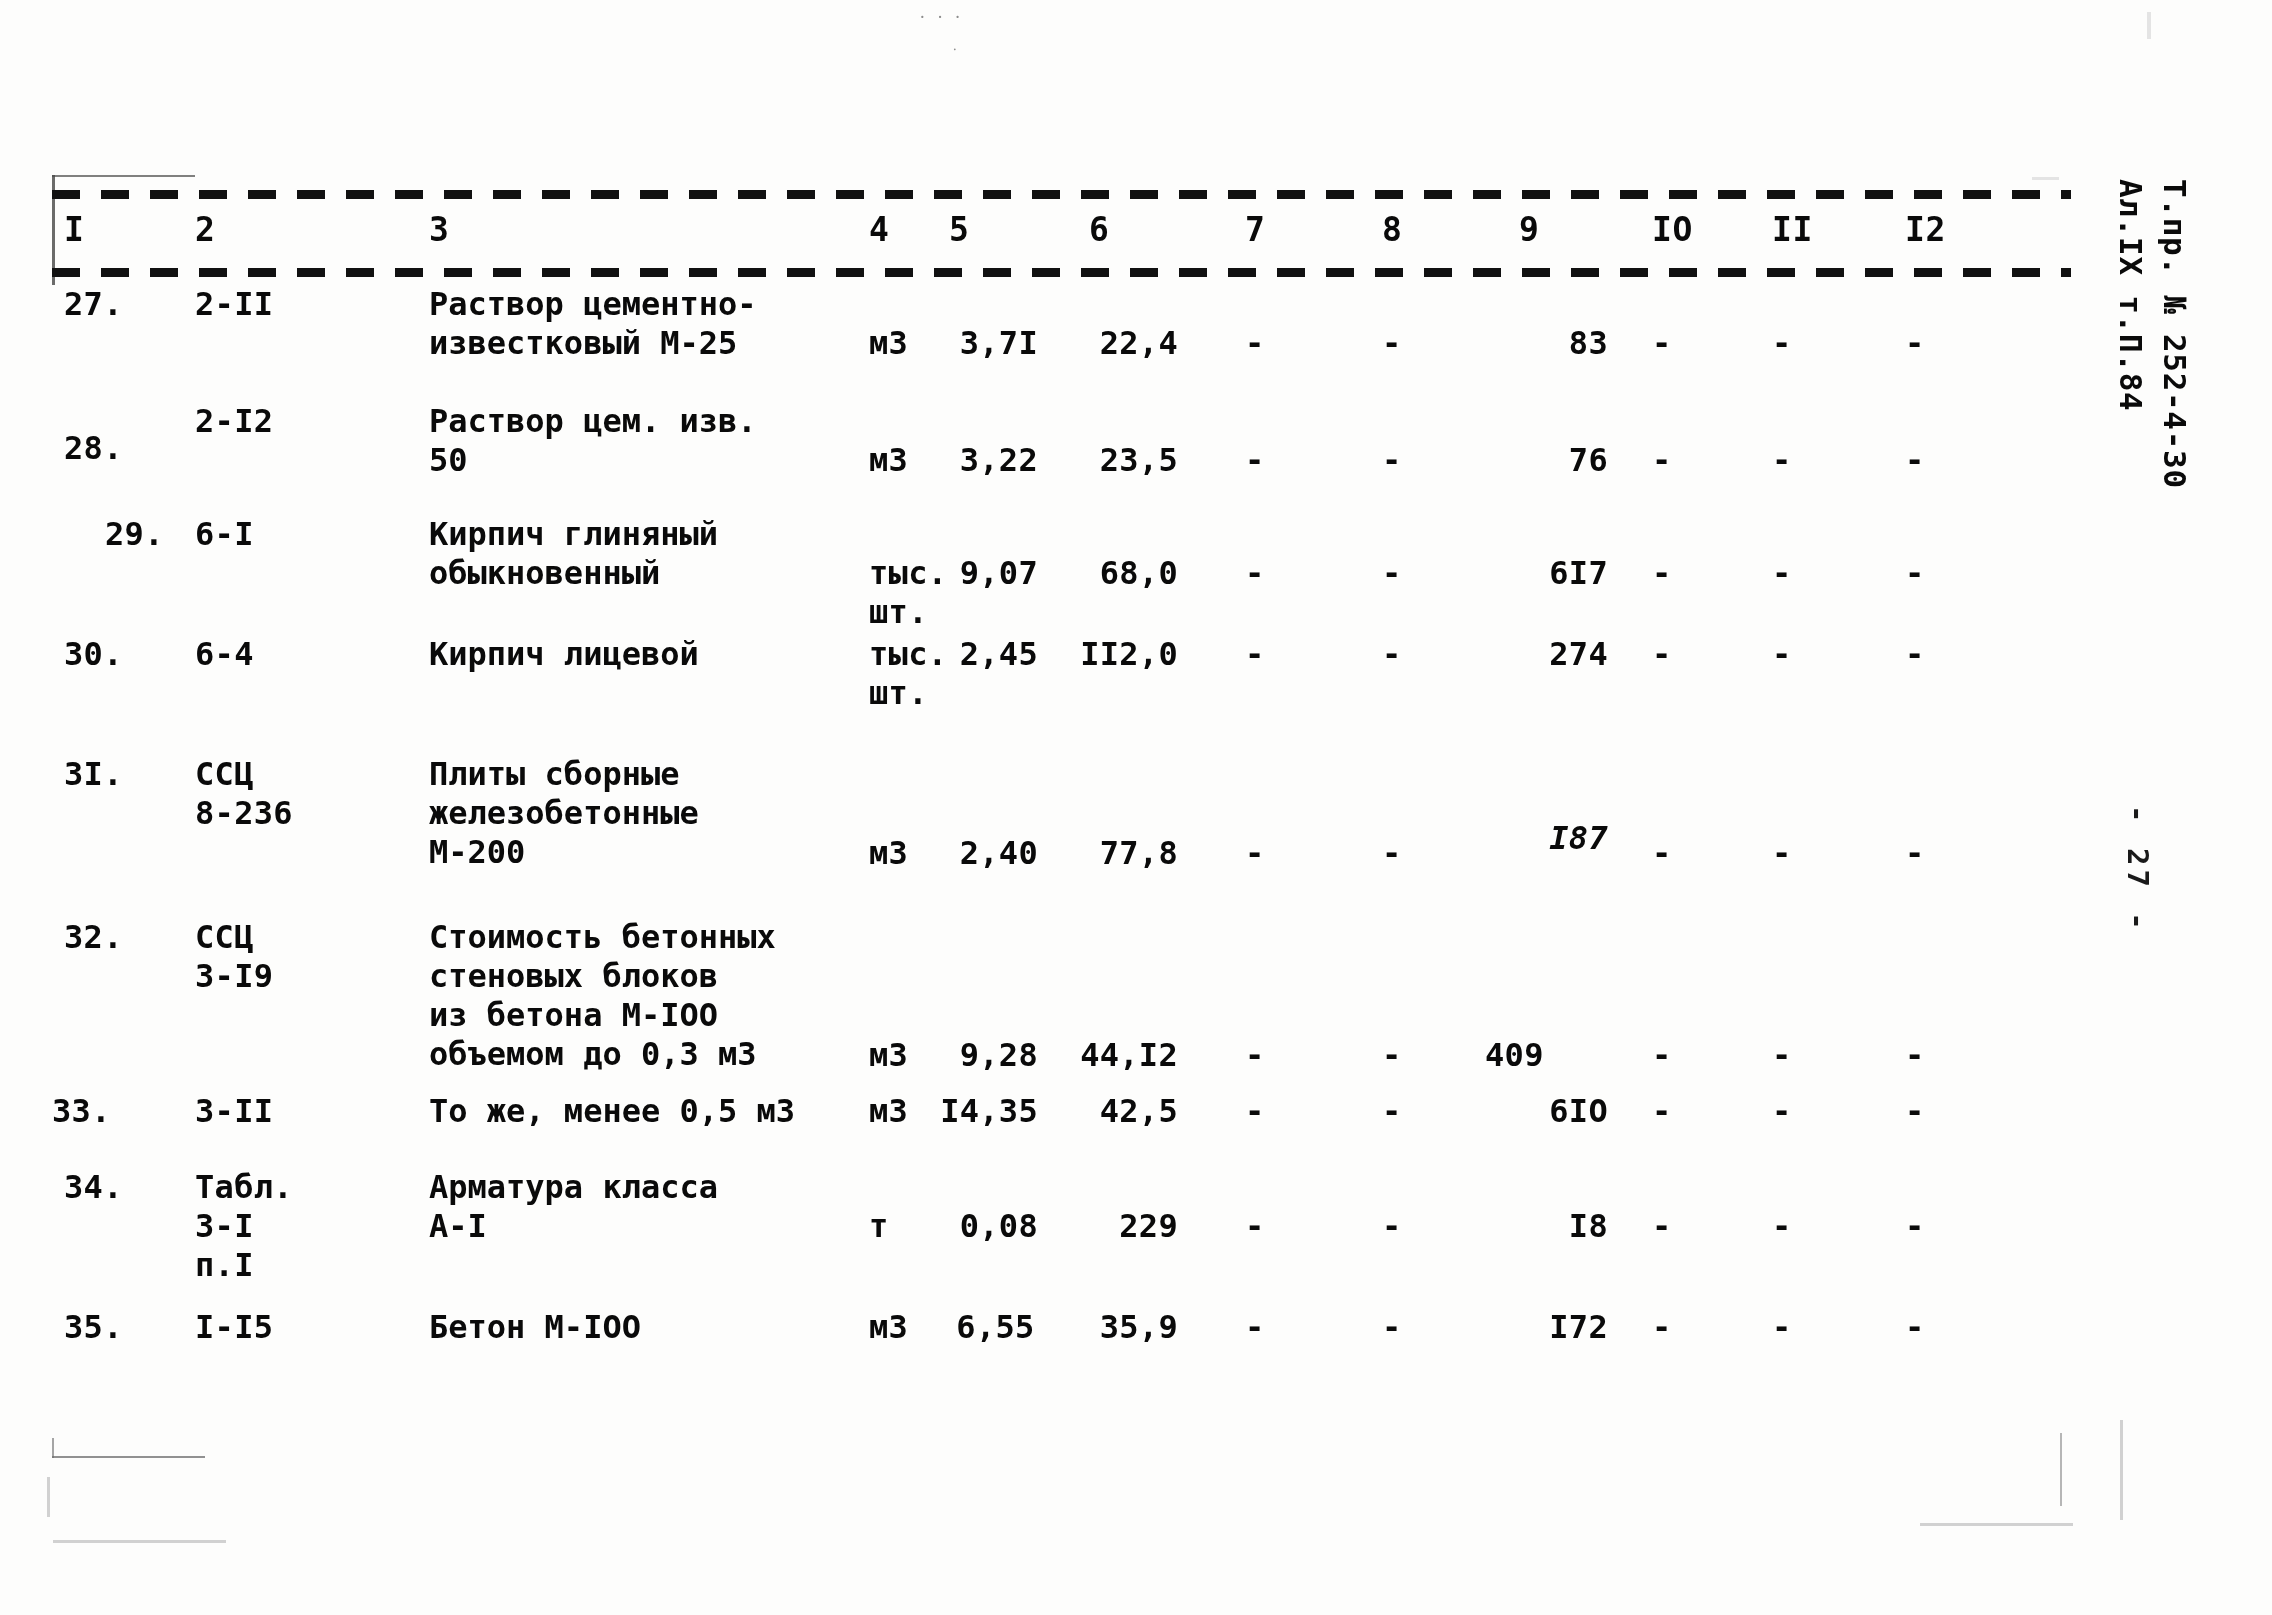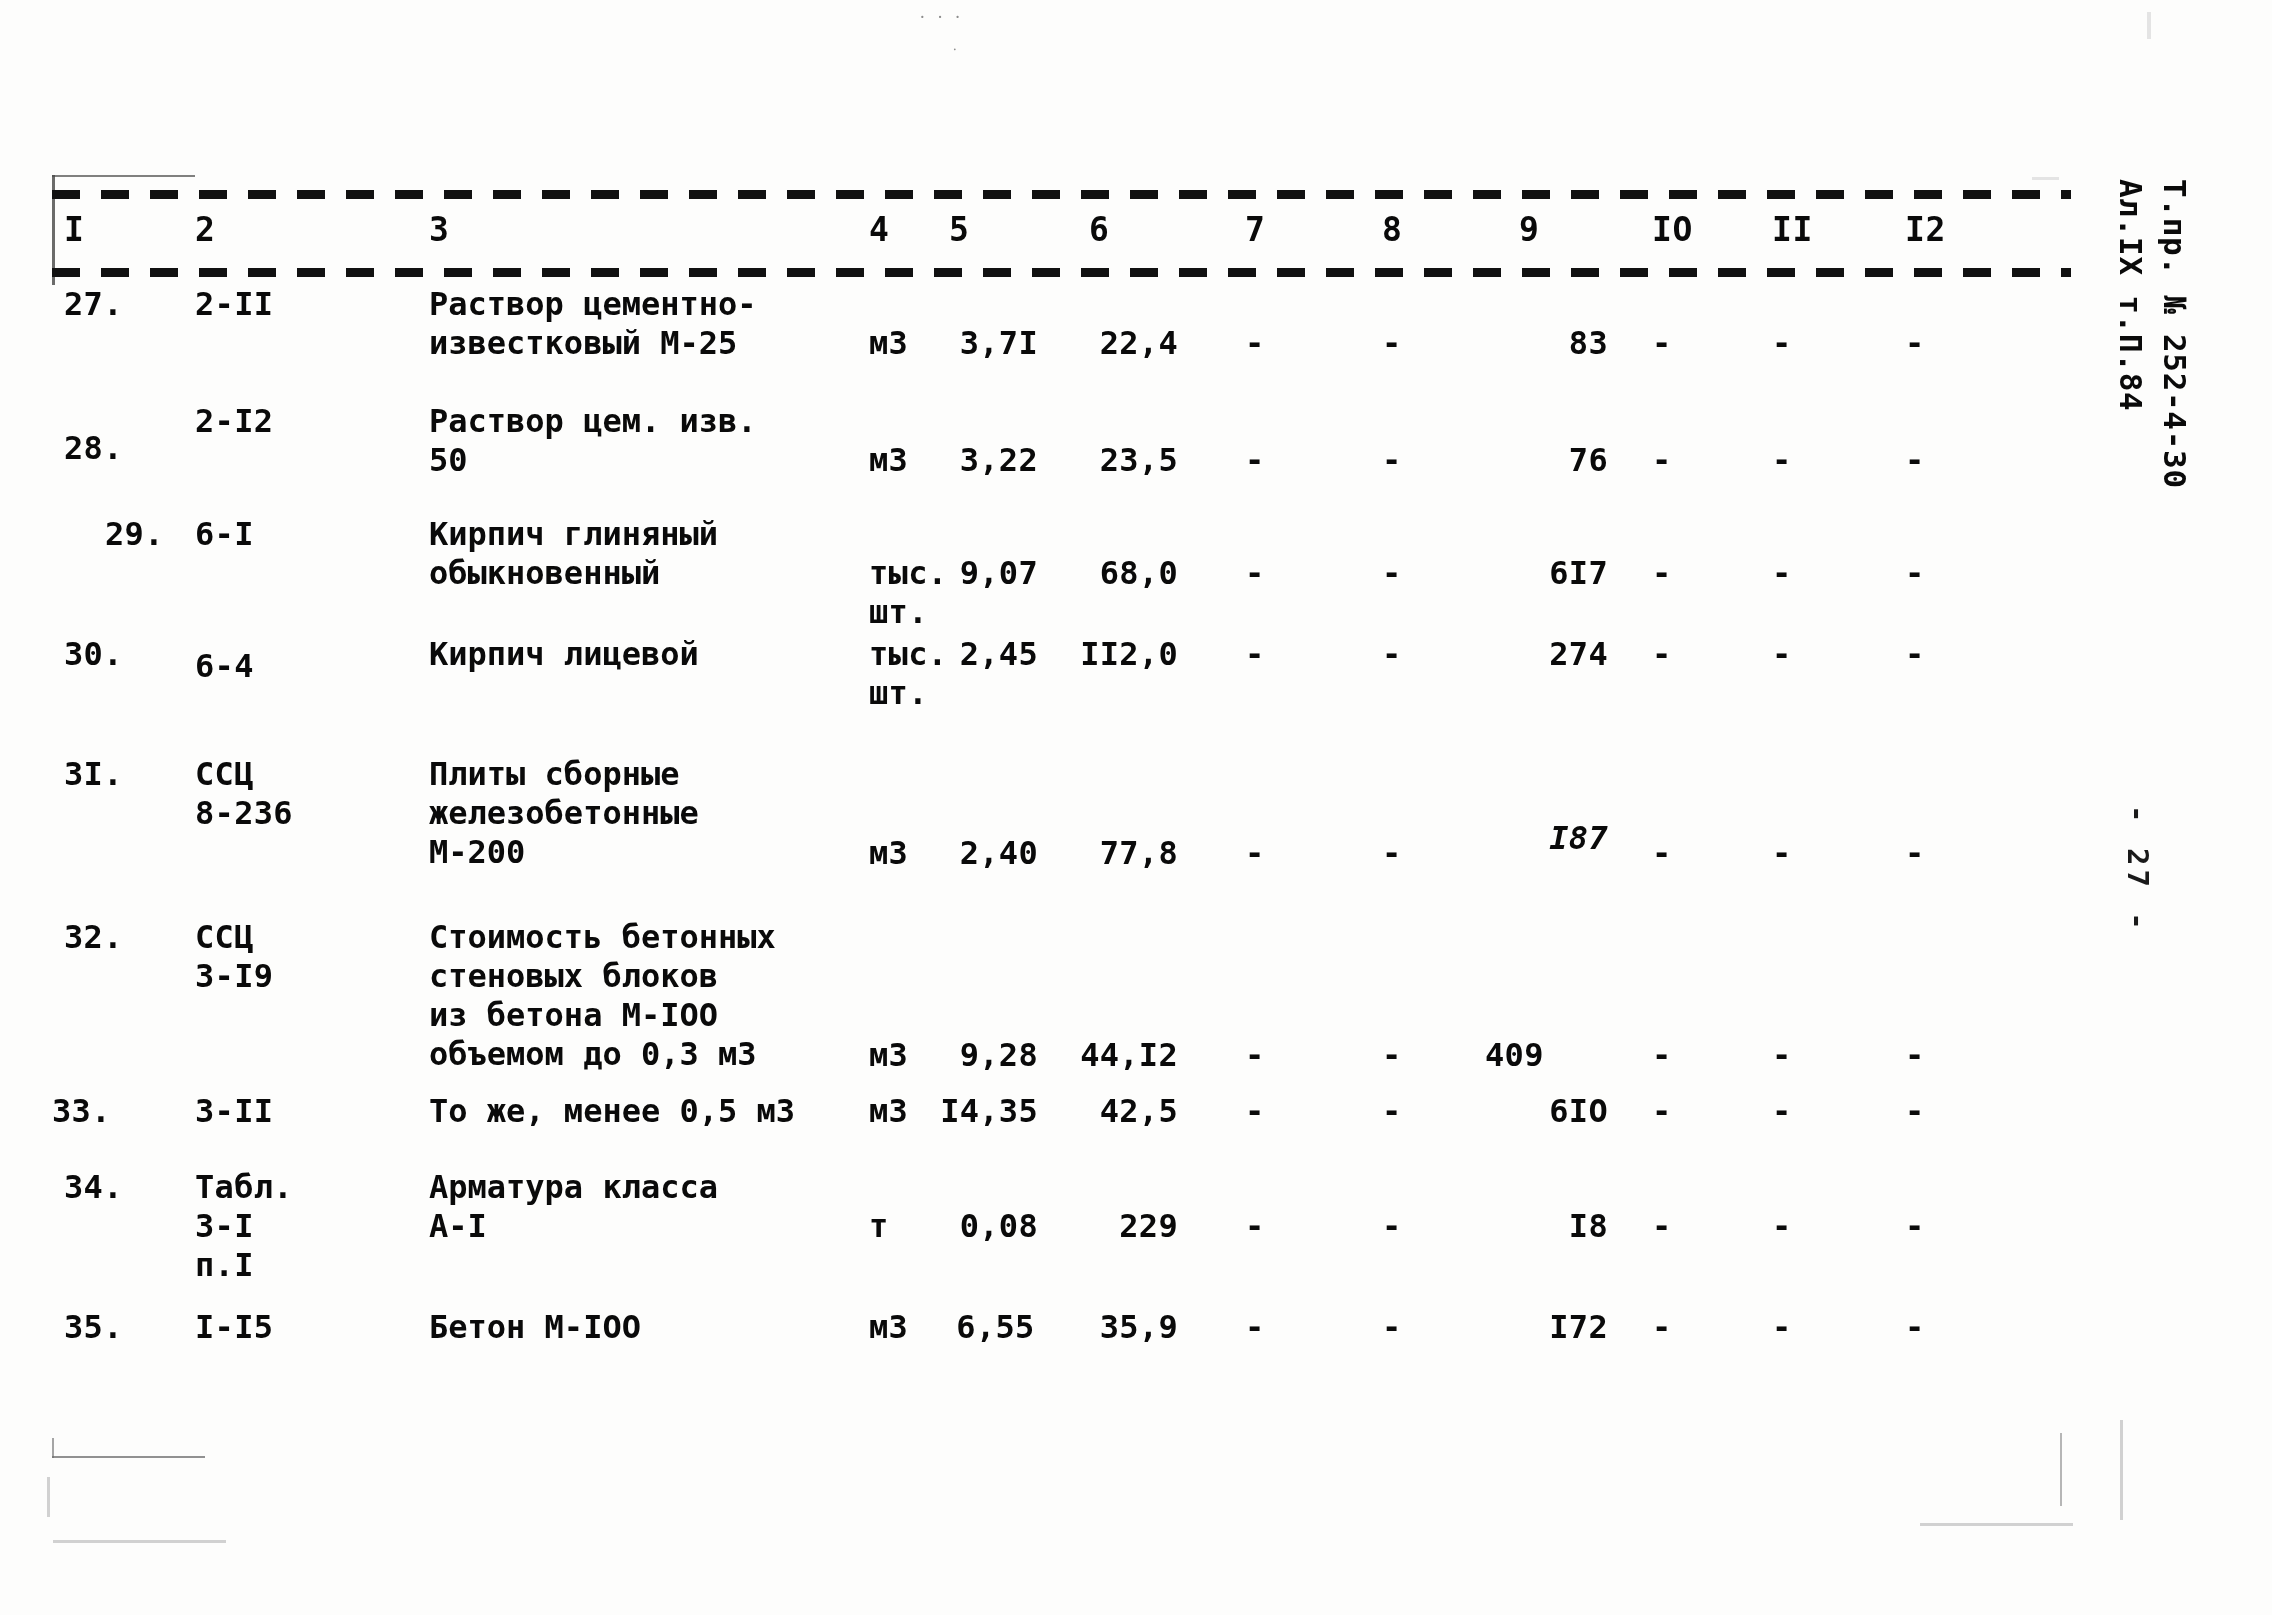--- a/index.html
+++ b/index.html
@@ -244,21 +244,21 @@
           <div class="cell num" style="left: 1003px; top: 39px; width: 123px; text-align: right;">68,0</div>
           <div class="cell dash" style="left: 1193px; top: 39px;">-</div>
           <div class="cell dash" style="left: 1330px; top: 39px;">-</div>
           <div class="cell num" style="left: 1433px; top: 39px; width: 123px; text-align: right;">6I7</div>
           <div class="cell dash" style="left: 1600px; top: 39px;">-</div>
           <div class="cell dash" style="left: 1720px; top: 39px;">-</div>
           <div class="cell dash" style="left: 1853px; top: 39px;">-</div>
         </div>
         <div class="row" style="position: absolute; top: 350px;">
           <div class="cell " style="left: 12px;">30.</div>
-          <div class="cell " style="left: 143px; margin-top: 12px;">6-4</div>
+          <div class="cell " style="left: 143px;">6-4</div>
           <div class="cell desc" style="left: 377px;">Кирпич лицевой</div>
           <div class="cell " style="left: 817px; top: 0px;">тыс.
 шт.</div>
           <div class="cell num" style="left: 863px; top: 0px; width: 123px; text-align: right;">2,45</div>
           <div class="cell num" style="left: 1003px; top: 0px; width: 123px; text-align: right;">II2,0</div>
           <div class="cell dash" style="left: 1193px; top: 0px;">-</div>
           <div class="cell dash" style="left: 1330px; top: 0px;">-</div>
           <div class="cell num" style="left: 1433px; top: 0px; width: 123px; text-align: right;">274</div>
           <div class="cell dash" style="left: 1600px; top: 0px;">-</div>
           <div class="cell dash" style="left: 1720px; top: 0px;">-</div>

